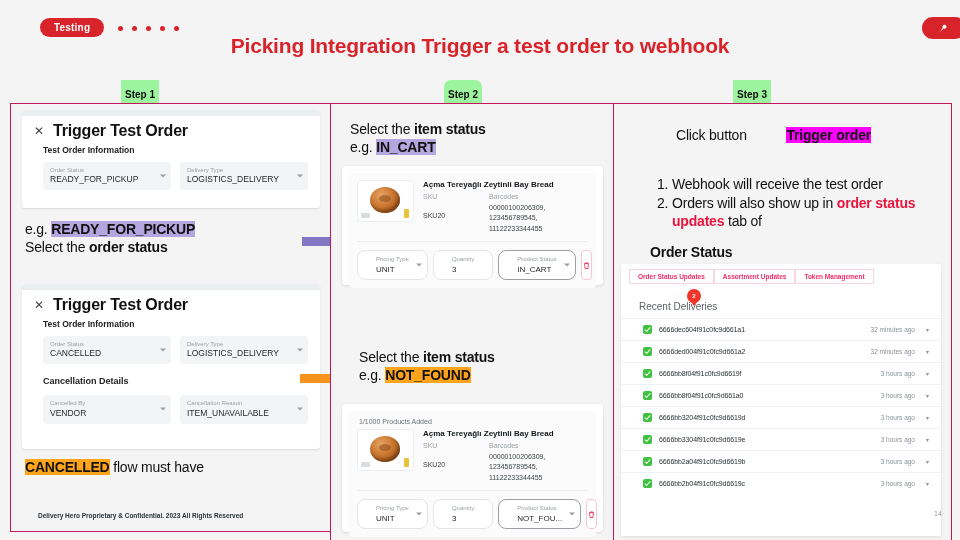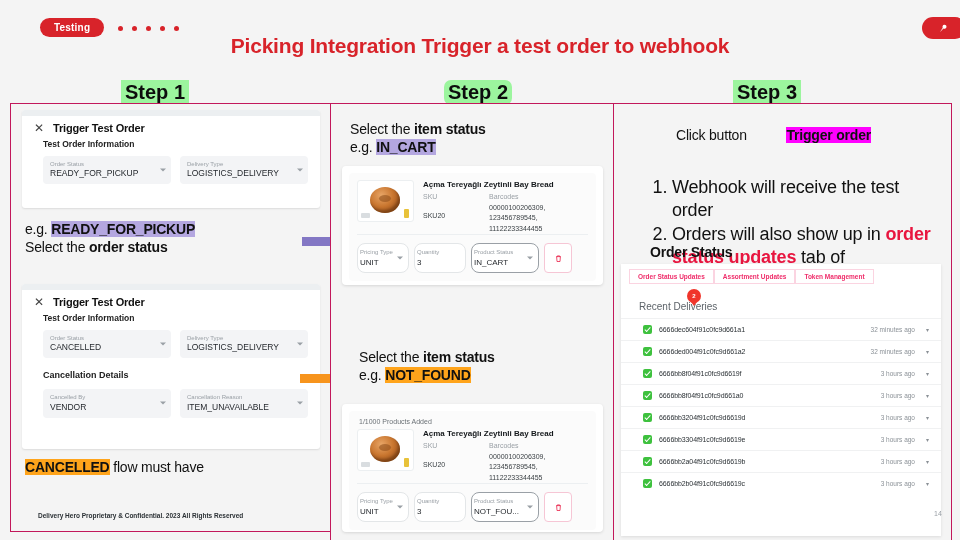--- a/index.html
+++ b/index.html
@@ -32,39 +32,39 @@
     position:absolute;left:0;right:0;top:34px;
     text-align:center;
     color:#d8232a;
     font-size:21px;font-weight:bold;
     letter-spacing:-.2px;
   }
 
   
   .step-label{
     position:absolute;top:80px;
-    font-size:20px;font-weight:bold;color:#0d0d0d;
-    background:#9cf59e;padding:1px 4px;
+    font-size:10px;font-weight:bold;color:#0d0d0d;
+    background:#9cf59e;padding:9px 4px;
   }
   #step1-label{left:121px;}
   #step2-label{left:444px;border-radius:7px;}
   #step3-label{left:733px;}
 
   
   .panel{position:absolute;top:103px;border:1px solid #c2185b;background:#f4f4f4;}
   #panel1{left:10px;width:320px;height:427px;}
   #panel2{left:330px;width:283px;height:437px;}
   #panel3{left:613px;width:337px;height:437px;}
 
   
   .mock{background:#fff;border-radius:3px;box-shadow:0 1px 2px rgba(0,0,0,.10);}
   .mock-topbar{height:6px;background:#eceff1;border-radius:3px 3px 0 0;}
   .dlg-title{display:flex;align-items:center;gap:9px;padding:6px 12px 0 12px;}
   .dlg-x{font-size:12px;color:#444;line-height:1;}
-  .dlg-title-text{font-size:11px;font-weight:bold;color:#111;letter-spacing:-.2px;}
+  .dlg-title-text{font-size:16px;font-weight:bold;color:#111;letter-spacing:-.2px;}
   .dlg-sub{font-size:8.5px;font-weight:bold;color:#222;padding:5px 12px 0 21px;}
   .field-row{display:flex;gap:9px;padding:7px 12px 10px 21px;}
   .field{
     background:#f3f4f6;border-radius:4px;
     padding:4px 7px;position:relative;flex:1;min-width:0;
   }
   .field-label{font-size:6px;color:#9aa0a6;line-height:1.4;white-space:nowrap;}
   .field-value{font-size:8.5px;color:#1f2328;line-height:1.4;white-space:nowrap;overflow:hidden;}
   .caret{position:absolute;right:5px;top:50%;transform:translateY(-50%);
          border-left:3px solid transparent;border-right:3px solid transparent;
@@ -84,21 +84,21 @@
       border-top:10.5px solid transparent;border-bottom:10.5px solid transparent;}
   .arrow-purple .shaft{background:#8377c4;width:28px;}
   .arrow-purple .head{left:28px;border-left:12px solid #8377c4;}
   .arrow-orange .shaft{background:#f7941d;width:30px;}
   .arrow-orange .head{left:30px;border-left:12px solid #f7941d;}
 
   
   .prod-card{position:absolute;background:#fff;border-radius:4px;box-shadow:0 1px 3px rgba(0,0,0,.12);}
   .prod-inner{margin:7px;background:#fbfbfb;border-radius:4px;padding:7px 8px 8px 8px;}
   .prod-count{font-size:7px;color:#6b7176;padding:0 0 4px 2px;}
-  .prod-head{display:flex;gap:9px;border-bottom:1px solid #eceff1;}
+  .prod-head{display:flex;gap:9px;padding-bottom:7px;border-bottom:1px solid #eceff1;}
   .prod-thumb{
     width:55px;height:40px;background:#fff;border:1px solid #eceff1;border-radius:3px;
     position:relative;overflow:hidden;flex:none;
   }
   .bagel{
     position:absolute;left:12px;top:6px;width:30px;height:26px;border-radius:50%;
     background:radial-gradient(ellipse at 38% 32%, #e8a566 0%, #c9762f 45%, #a85a21 75%, #8c4718 100%);
     box-shadow:inset -2px -3px 3px rgba(90,45,10,.55);
   }
   .bagel:after{
@@ -106,33 +106,33 @@
     background:#8a4a18;opacity:.55;
   }
   .thumb-l{position:absolute;left:3px;bottom:3px;width:9px;height:5px;background:#d9dde0;border-radius:1px;}
   .thumb-r{position:absolute;right:4px;bottom:3px;width:5px;height:9px;background:#e8c23a;border-radius:1px;}
   .prod-meta{flex:1;min-width:0;}
   .prod-name{font-size:8px;font-weight:bold;color:#14181b;line-height:1.3;margin-bottom:2px;}
   .prod-cols{display:flex;gap:14px;}
   .prod-col-lbl{font-size:7px;color:#9aa0a6;line-height:1.5;}
   .prod-col-val{font-size:7px;color:#3c4246;line-height:1.5;}
   .prod-foot{display:flex;gap:5px;padding-top:8px;align-items:stretch;}
-  .pf{background:#fff;border:1px solid #e3e6e8;border-radius:8px;padding:4px 2px;position:relative;}
+  .pf{background:#fff;border:1px solid #e3e6e8;border-radius:8px;padding:4px 18px;position:relative;}
   .pf.sel{border-color:#9aa0a6;}
   .pf-lbl{font-size:6px;color:#9aa0a6;line-height:1.4;white-space:nowrap;}
   .pf-val{font-size:8px;color:#1f2328;line-height:1.4;white-space:nowrap;}
   .trash-btn{
     border:1px solid #f6c6d5;border-radius:4px;background:#fff;
     display:flex;align-items:center;justify-content:center;width:26px;
   }
   .trash-btn svg{width:9px;height:9px;}
 
   
   .numlist{position:absolute;left:650px;top:176px;width:270px;}
-  .numlist li{font-size:18px;color:#111;line-height:1.28;letter-spacing:-.2px;margin-bottom:1px;}
+  .numlist li{font-size:14px;color:#111;line-height:1.28;letter-spacing:-.2px;margin-bottom:1px;}
   .numlist{padding-left:22px;margin:0;}
   .red-b{color:#e8153f;font-weight:bold;}
 
   
   .dash{position:absolute;left:621px;top:264px;width:320px;height:272px;background:#fff;
         box-shadow:0 1px 3px rgba(0,0,0,.10);overflow:hidden;}
   .dash-tabs{display:flex;gap:0;padding:5px 8px 0 8px;}
   .dtab{border:1px solid #fbd4e1;padding:3px 8px;font-size:6.5px;font-weight:bold;color:#ef2d6a;white-space:nowrap;}
   .dash-badge{
     position:absolute;left:66px;top:25px;width:14px;height:14px;border-radius:50%;

